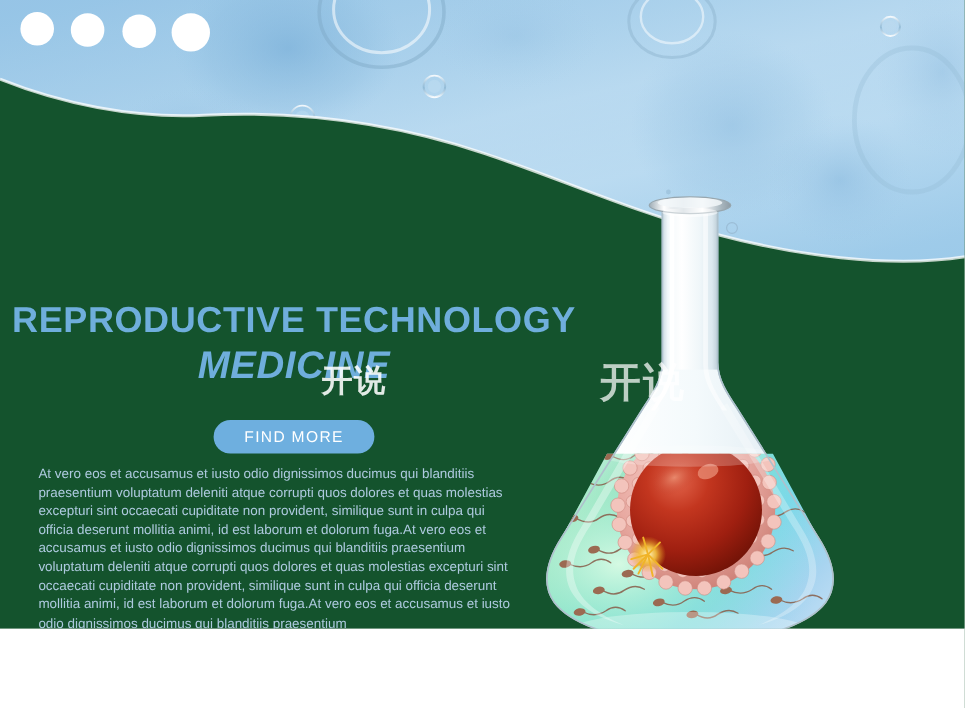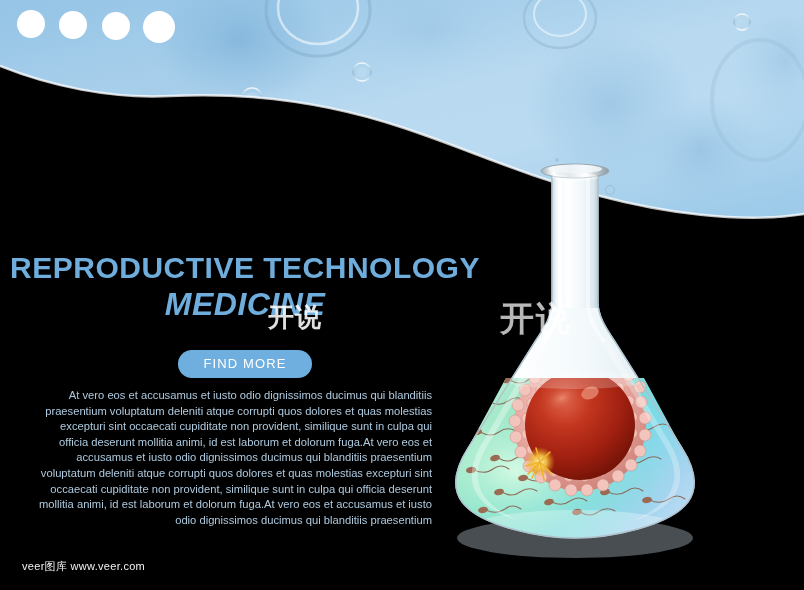--- a/index.html
+++ b/index.html
@@ -6,23 +6,23 @@
     margin: 0;
     padding: 0;
     background: #ffffff;
   }
   body {
     font-family: "Liberation Sans", sans-serif;
   }
   #stage {
     position: relative;
     width: 804px;
-    height: 590px;
+    height: 524px;
     overflow: hidden;
-    background: #000000;
+    background: #14532d;
   }
 
   
   .wave-wrap {
     position: absolute;
     left: 0; top: 0;
     width: 804px;
     height: 240px;
     overflow: hidden;
   }
@@ -77,21 +77,21 @@
 
   
   .body-copy {
     position: absolute;
     left: 32px;
     top: 388px;
     width: 400px;
     font-size: 11.2px;
     line-height: 15.6px;
     color: #aecadf;
-    text-align: right;
+    text-align: left;
   }
 
   
   .wm-bottom {
     position: absolute;
     left: 22px;
     top: 559px;
     font-size: 11px;
     color: #f2f2f2;
     letter-spacing: 0.3px;

